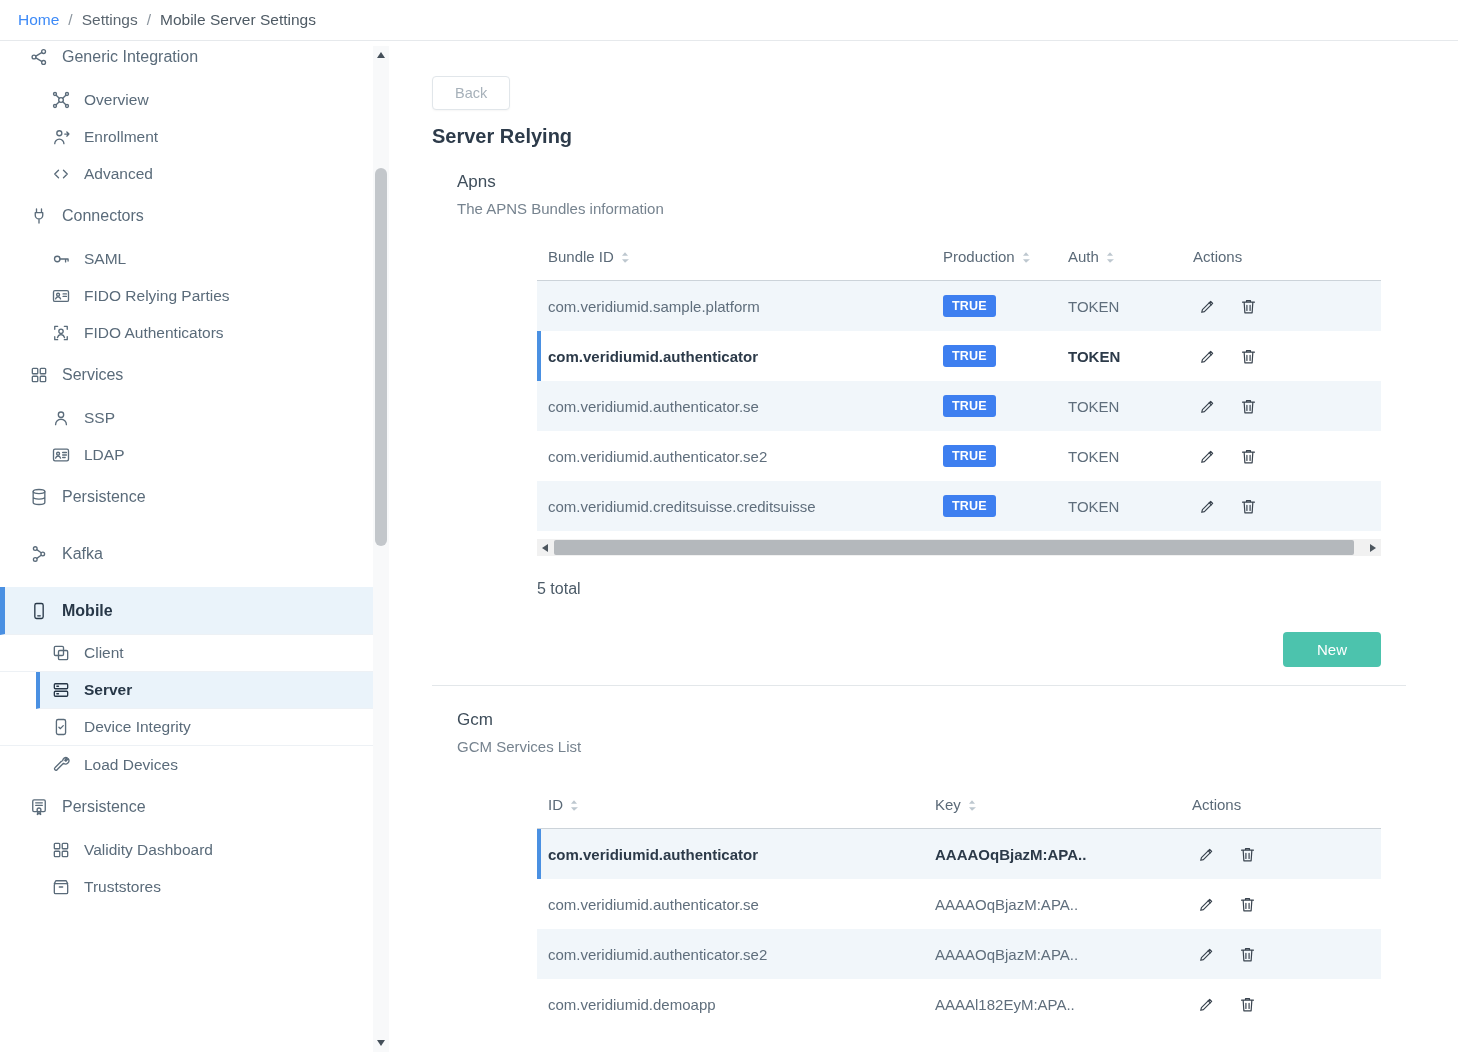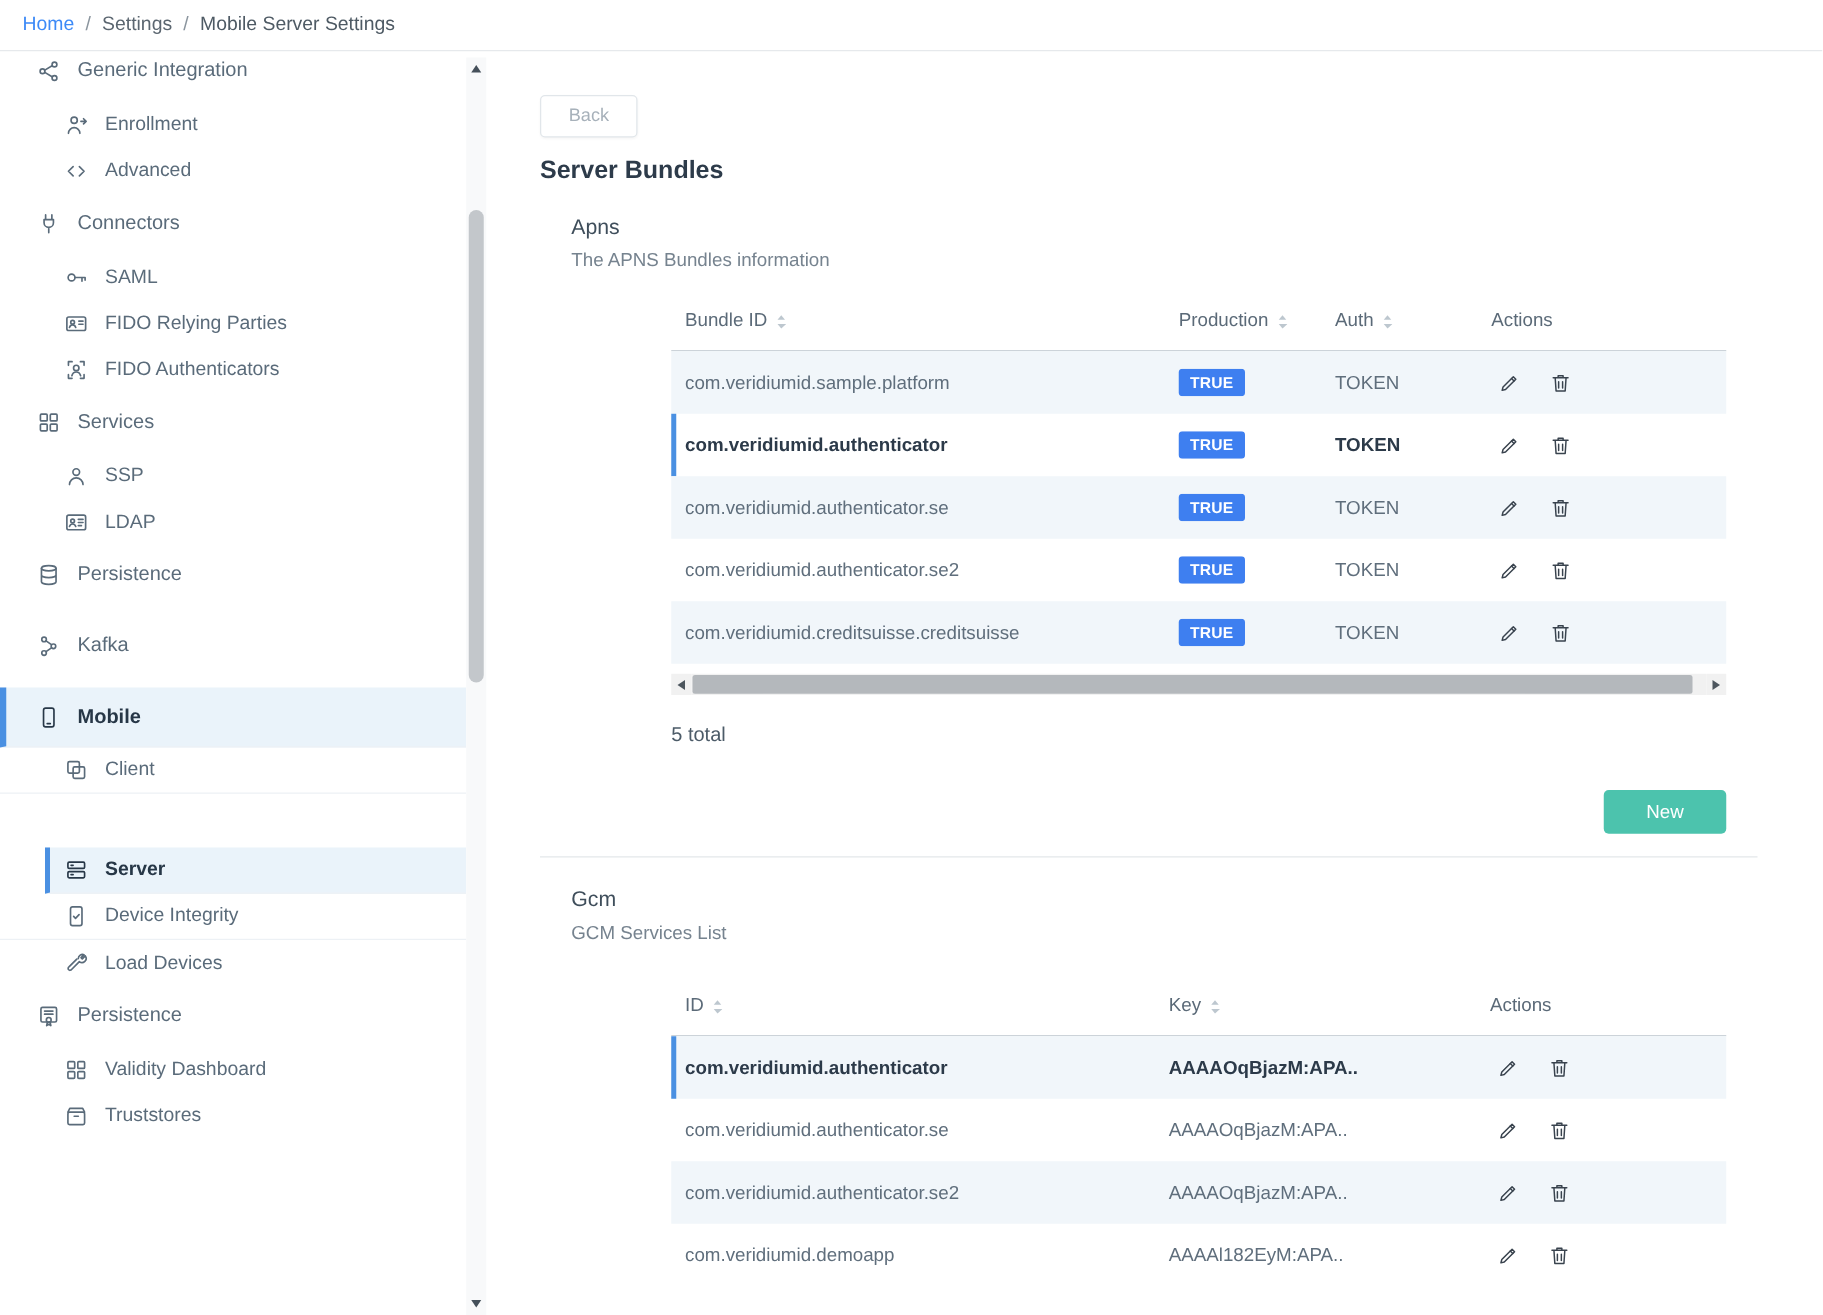--- a/index.html
+++ b/index.html
@@ -36,21 +36,21 @@
   .sb-item.gap { margin-top: 9px; }
   .sb-item .icon { display: inline-flex; width: 22px; justify-content: center; flex: none; }
   .sb-item.active-main {
     background: var(--sidebar-active-bg, #eaf3fa);
     border-left: 5px solid var(--selected-bar, #4a90e2);
     padding-left: 23px; font-weight: 700; color: #273747;
   }
   .sb-item.active-sub {
     background: var(--sidebar-active-bg, #eaf3fa);
     border-left: 4px solid var(--selected-bar, #4a90e2);
-    margin-left: 36px; padding-left: 10px; font-weight: 700; color: #273747; margin-top: 43px;
+    margin-left: 36px; padding-left: 10px; font-weight: 700; color: #273747;
   }
   [data-name="sidebar-item-mobile"],
   [data-name="sidebar-item-client"],
   [data-name="sidebar-item-server"],
   [data-name="sidebar-item-device-integrity"] { border-bottom: 1px solid #edf1f5; }
 
   
   .v-scrollbar {
     position: absolute; left: 373px; top: 46px; bottom: 0; width: 16px;
     background: #f8f9fa; z-index: 10;
@@ -144,20 +144,33 @@
           <span class="icon" data-name="integration-icon">
             <svg viewBox="0 0 24 24" width="20" height="20" fill="none" stroke="currentColor" stroke-width="1.6" stroke-linecap="round" stroke-linejoin="round">
               <circle cx="6" cy="12" r="2.3"></circle>
               <circle cx="17.5" cy="5.5" r="2.3"></circle>
               <circle cx="17.5" cy="18.5" r="2.3"></circle>
               <path d="M8.2 10.9l7-4.2M8.2 13.1l7 4.2"></path>
             </svg>
           </span>
           <span class="sb-label" data-name="sidebar-item-label">Generic Integration</span>
         </div>
+        <div class="sb-item sub" data-name="sidebar-item-overview">
+          <span class="icon" data-name="overview-icon">
+            <svg viewBox="0 0 24 24" width="20" height="20" fill="none" stroke="currentColor" stroke-width="1.6" stroke-linecap="round" stroke-linejoin="round">
+              <circle cx="12" cy="12" r="2.8"></circle>
+              <circle cx="4.8" cy="4.8" r="1.8"></circle>
+              <circle cx="19.2" cy="4.8" r="1.8"></circle>
+              <circle cx="4.8" cy="19.2" r="1.8"></circle>
+              <circle cx="19.2" cy="19.2" r="1.8"></circle>
+              <path d="M6.2 6.2l3.7 3.7M17.8 6.2l-3.7 3.7M6.2 17.8l3.7-3.7M17.8 17.8l-3.7-3.7"></path>
+            </svg>
+          </span>
+          <span class="sb-label" data-name="sidebar-item-label">Overview</span>
+        </div>
         <div class="sb-item sub" data-name="sidebar-item-enrollment">
           <span class="icon" data-name="enrollment-icon">
             <svg viewBox="0 0 24 24" width="20" height="20" fill="none" stroke="currentColor" stroke-width="1.6" stroke-linecap="round" stroke-linejoin="round">
               <circle cx="10" cy="7.5" r="3"></circle>
               <path d="M4.5 20c0-3 2.5-5.5 5.5-5.5s5.5 2.5 5.5 5.5M16.5 8.5h5M19 6l2.5 2.5L19 11"></path>
             </svg>
           </span>
           <span class="sb-label" data-name="sidebar-item-label">Enrollment</span>
         </div>
         <div class="sb-item sub" data-name="sidebar-item-advanced">
@@ -340,21 +353,21 @@
       </span>
     <span class="v-thumb" data-name="sidebar-scrollbar-thumb"></span>
     <span class="v-arrow down" data-name="scroll-down-arrow">
         <span class="tri-down" data-name="triangle-down-icon"></span>
       </span>
   </div>
 
   <main class="main" data-name="main-content">
 
     <button class="back-btn" data-name="back-button">Back</button>
-    <h1 class="page-title" data-name="page-title">Server Bundles</h1>
+    <h1 class="page-title" data-name="page-title">Server Relying</h1>
 
     <section class="section" data-name="apns-section">
       <h2 class="section-title" data-name="apns-section-title">Apns</h2>
       <div class="section-subtitle" data-name="apns-section-subtitle">The APNS Bundles information</div>
 
       <div class="table apns-table" data-name="apns-table">
         <div class="thead" id="apns-head" data-name="apns-table-header">
             <div class="th" data-name="apns-column-bundle-id">
               <span class="th-label" data-name="column-label">Bundle ID</span>
               <span class="sort-icon" data-name="sort-icon">

